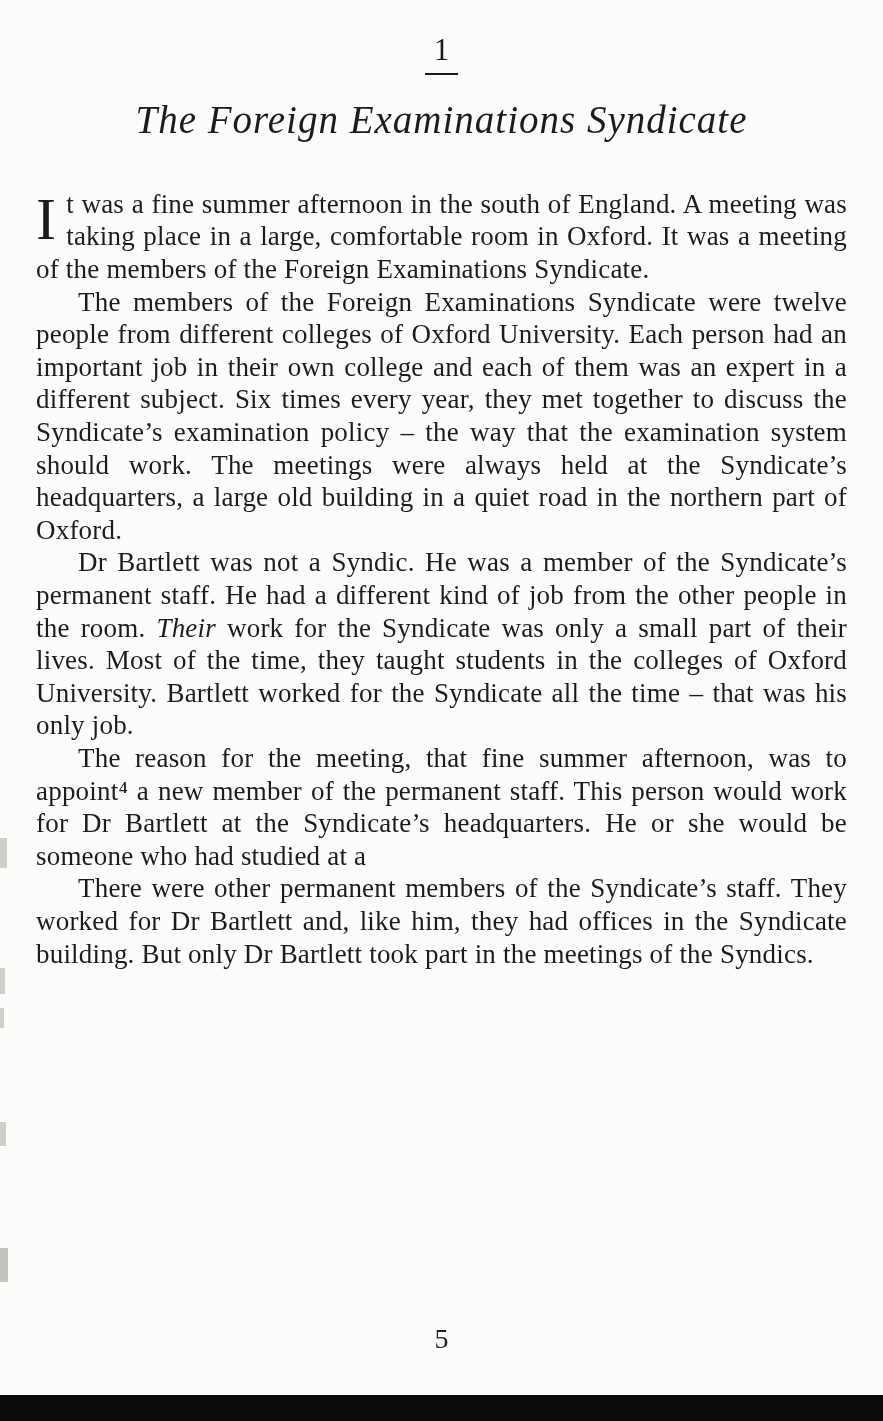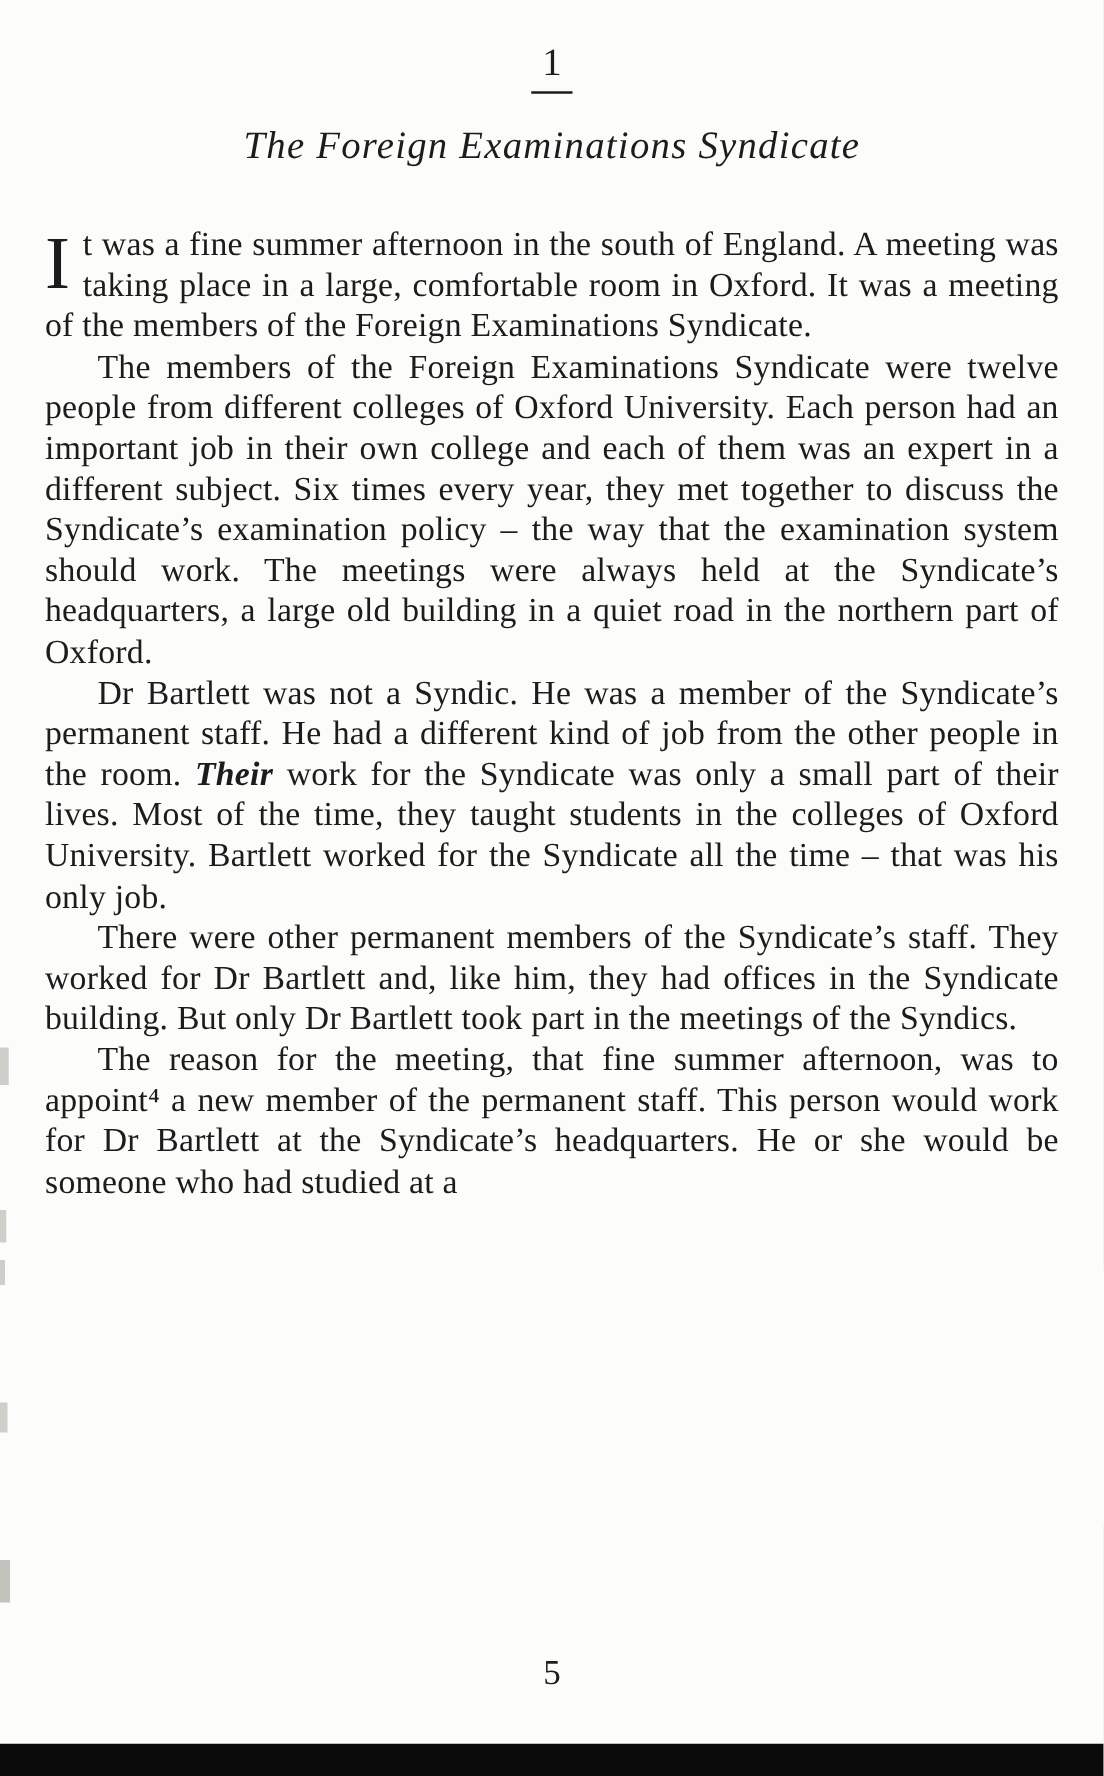--- a/index.html
+++ b/index.html
@@ -21,40 +21,40 @@
   .chapter-num .num {
     display: inline-block;
     padding: 0 9px 5px 9px;
     border-bottom: 2px solid #1c1c1c;
   }
   .title {
     margin: 24px 20px 0 20px;
     text-align: center;
     font-style: italic;
     font-weight: normal;
-    font-size: 31px;
+    font-size: 39px;
     letter-spacing: 1px;
     line-height: 1.1;
   }
   .body-text {
     margin: 46px 36px 0 36px;
     font-size: 27px;
     line-height: 32.6px;
     letter-spacing: 0.2px;
     text-align: justify;
   }
   .para { margin: 0; }
   .para.indent { text-indent: 42px; }
   .dropcap {
     float: left;
     font-size: 60px;
     line-height: 52px;
     padding: 5px 10px 0 0;
   }
-  .em-word { font-style: italic; font-weight: bold; }
+  .em-word { font-style: italic; }
   .page-number {
     position: absolute;
     left: 0;
     right: 0;
     bottom: 66px;
     text-align: center;
     font-size: 28px;
   }
   .bottom-bar {
     position: absolute;
@@ -88,23 +88,23 @@
 
   <div class="body-text">
 
     <p class="para"><span class="dropcap">I</span><span>t was a fine summer afternoon in the south of England. A meeting was taking place in a large, comfortable room in Oxford. It was a meeting of the members of the Foreign Examinations Syndicate.</span></p>
 
     <p class="para indent">The members of the Foreign Examinations Syndicate were twelve people from different colleges of Oxford University. Each person had an important job in their own college and each of them was an expert in a different subject. Six times every year, they met together to discuss the Syndicate’s examination policy – the way that the examination system should work. The meetings were always held at the Syndicate’s headquarters, a large old building in a quiet road in the northern part of Oxford.</p>
 
 
     <p class="para indent"><span>Dr Bartlett was not a Syndic. He was a member of the Syndicate’s permanent staff. He had a different kind of job from the other people in the room. </span><span class="em-word">Their</span><span> work for the Syndicate was only a small part of their lives. Most of the time, they taught students in the colleges of Oxford University. Bartlett worked for the Syndicate all the time – that was his only job.</span></p>
 
+    <p class="para indent">The reason for the meeting, that fine summer afternoon, was to appoint⁴ a new member of the permanent staff. This person would work for Dr Bartlett at the Syndicate’s headquarters. He or she would be someone who had studied at a</p>
+
     <p class="para indent">There were other permanent members of the Syndicate’s staff. They worked for Dr Bartlett and, like him, they had offices in the Syndicate building. But only Dr Bartlett took part in the meetings of the Syndics.</p>
-
-    <p class="para indent">The reason for the meeting, that fine summer afternoon, was to appoint⁴ a new member of the permanent staff. This person would work for Dr Bartlett at the Syndicate’s headquarters. He or she would be someone who had studied at a</p>
 
   </div>
 
   <div class="page-number">5</div>
 
   <div class="artifact a1"></div>
   <div class="artifact a2"></div>
   <div class="artifact a3"></div>
   <div class="artifact a4"></div>
   <div class="artifact a5"></div>

